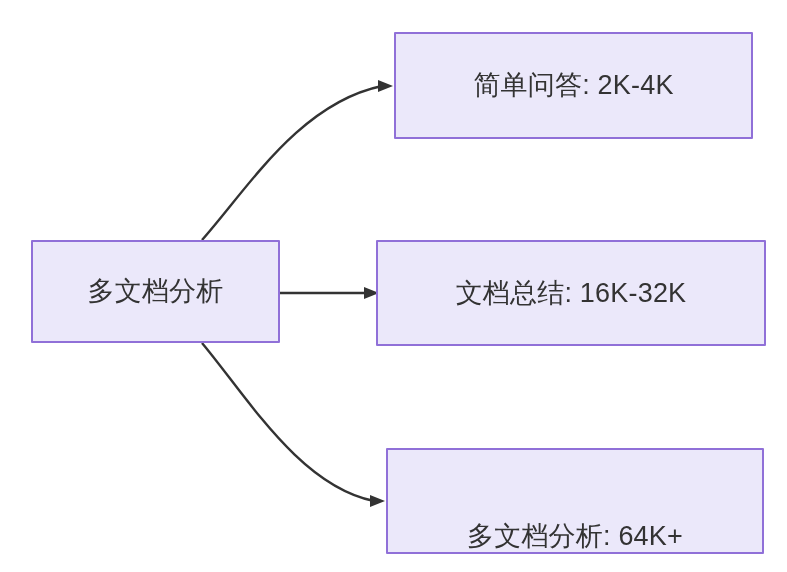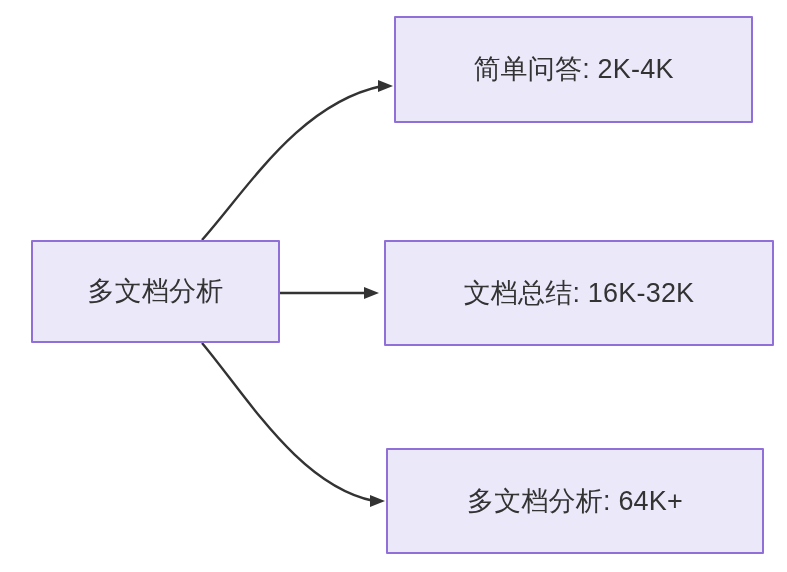--- a/index.html
+++ b/index.html
@@ -41,35 +41,36 @@
     line-height: 1.2;
   }
   #node-source {
     left: 31px;
     top: 240px;
     width: 249px;
     height: 103px;
   }
   #node-simple-qa {
     left: 394px;
-    top: 16px;
+    top: 32px;
     width: 359px;
     height: 107px;
   }
   #node-doc-summary {
-    left: 384px;
+    left: 376px;
     top: 240px;
     width: 390px;
     height: 106px;
   }
   #node-multi-doc {
     left: 386px;
     top: 448px;
     width: 378px;
     height: 106px;
+    align-items: flex-end;
   }
   .edge-layer {
     position: absolute;
     left: 0;
     top: 0;
     width: 787px;
     height: 572px;
     pointer-events: none;
   }
   .edge-path {

